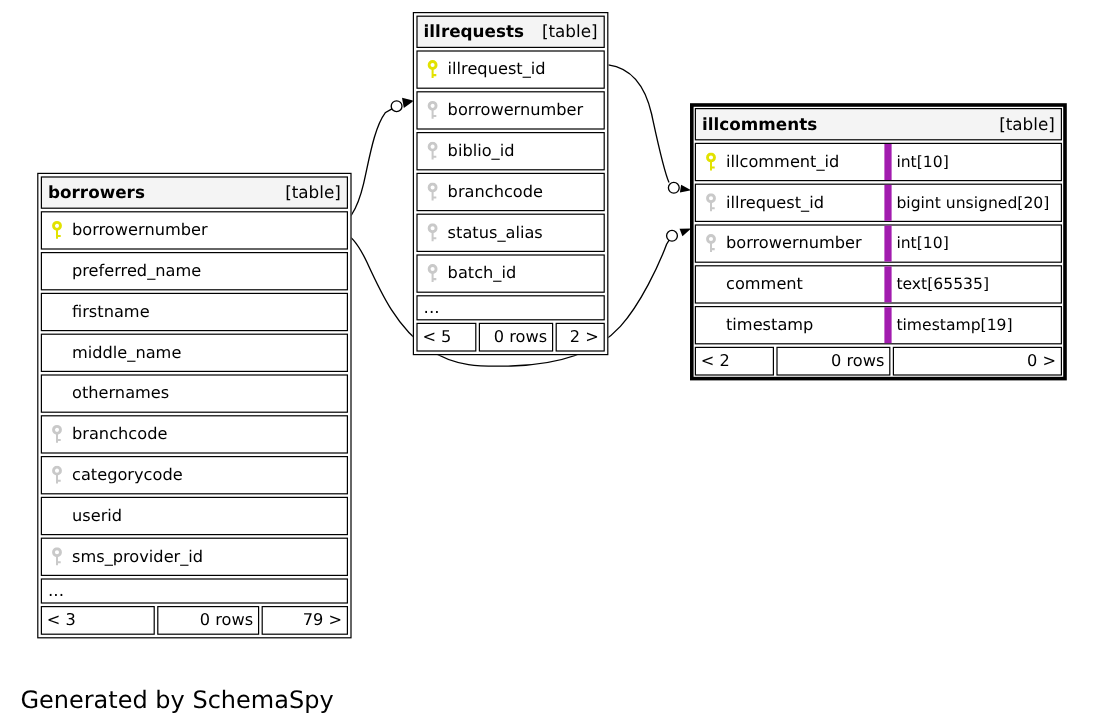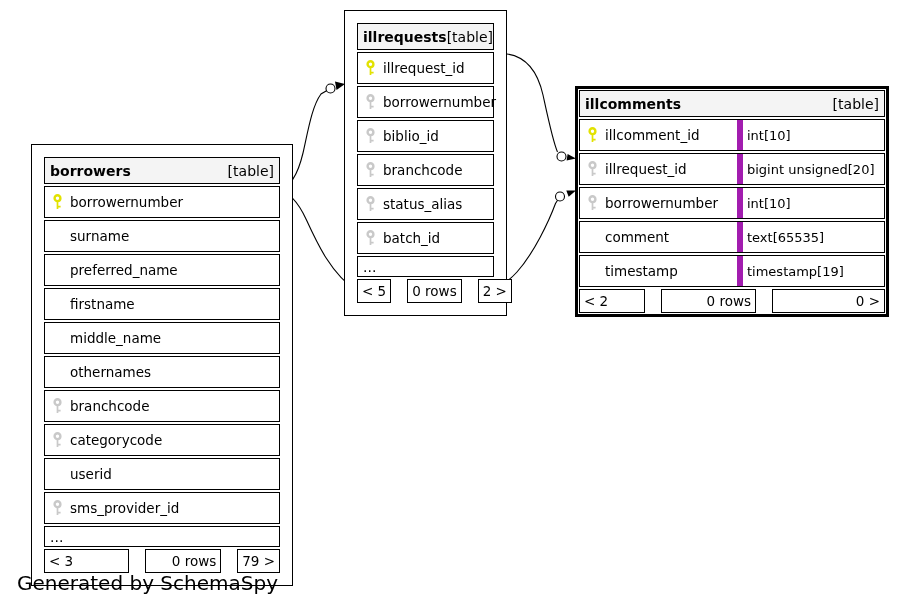--- a/index.html
+++ b/index.html
@@ -6,21 +6,21 @@
   body{
     width:912px;height:600px;position:relative;overflow:hidden;
     background:#ffffff;
     font-family:"DejaVu Sans","Liberation Sans",sans-serif;
     color:#000;
   }
   #edges{position:absolute;left:0;top:0;z-index:0;}
   .tbl{
     position:absolute;z-index:1;box-sizing:border-box;
     border:1px solid #000;background:#fff;
-    padding:12px;display:flex;flex-direction:column;gap:2px;
+    padding:2px;display:flex;flex-direction:column;gap:2px;
   }
   .tbl.thick{border-width:3px;padding:1px;}
   .hdr{
     border:1px solid #000;background:var(--header-bg,#f4f4f4);
     height:27px;box-sizing:border-box;flex:none;
     display:flex;align-items:center;justify-content:space-between;
     padding:0 5px;font-size:14px;
   }
   .hdr .tname{font-weight:bold;}
   .hdr .ttag{font-weight:normal;}
@@ -38,21 +38,21 @@
   .ell{
     border:1px solid #000;height:21px;box-sizing:border-box;flex:none;
     display:flex;align-items:center;padding-left:5px;font-size:14px;background:#fff;
   }
   .tfoot{display:flex;gap:2px;flex:none;}
   .fcell{
     border:1px solid #000;height:24px;box-sizing:border-box;background:#fff;
     display:flex;align-items:center;padding:0 4px;font-size:13.5px;white-space:nowrap;
   }
   .fcell.left{justify-content:flex-start;}
-  .fcell.right{justify-content:flex-end;margin-left:14px;}
+  .fcell.right{justify-content:flex-end;}
   .fcell.grow{flex:1;}
   #t-borrowers{left:31px;top:144px;width:262px;}
   #t-illrequests{left:344px;top:10px;width:163px;}
   #t-illcomments{left:575px;top:86px;width:314px;}
   #t-borrowers .fcell.c1{width:95px;}
   #t-borrowers .fcell.c2{width:85px;}
   #t-illrequests .fcell.c1{width:50px;}
   #t-illrequests .fcell.c2{width:62px;}
   #t-illcomments .fcell.c1{width:66px;}
   #t-illcomments .fcell.c2{width:95px;}
@@ -96,29 +96,20 @@
       </span>
     <span class="cname">borrowernumber</span>
   </div>
   <div class="row">
     <span class="keyicon key-none">
         <svg viewBox="0 0 11 16" width="11" height="16">
           <circle cx="5.5" cy="4.2" r="2.9" fill="none" stroke="currentColor" stroke-width="2.4"></circle>
           <path d="M5.5 7.2 V15 M5.5 12.6 H8.6" stroke="currentColor" stroke-width="1.7" fill="none"></path>
         </svg>
       </span>
-    <span class="cname">surname</span>
-  </div>
-  <div class="row">
-    <span class="keyicon key-none">
-        <svg viewBox="0 0 11 16" width="11" height="16">
-          <circle cx="5.5" cy="4.2" r="2.9" fill="none" stroke="currentColor" stroke-width="2.4"></circle>
-          <path d="M5.5 7.2 V15 M5.5 12.6 H8.6" stroke="currentColor" stroke-width="1.7" fill="none"></path>
-        </svg>
-      </span>
     <span class="cname">preferred_name</span>
   </div>
   <div class="row">
     <span class="keyicon key-none">
         <svg viewBox="0 0 11 16" width="11" height="16">
           <circle cx="5.5" cy="4.2" r="2.9" fill="none" stroke="currentColor" stroke-width="2.4"></circle>
           <path d="M5.5 7.2 V15 M5.5 12.6 H8.6" stroke="currentColor" stroke-width="1.7" fill="none"></path>
         </svg>
       </span>
     <span class="cname">firstname</span>

